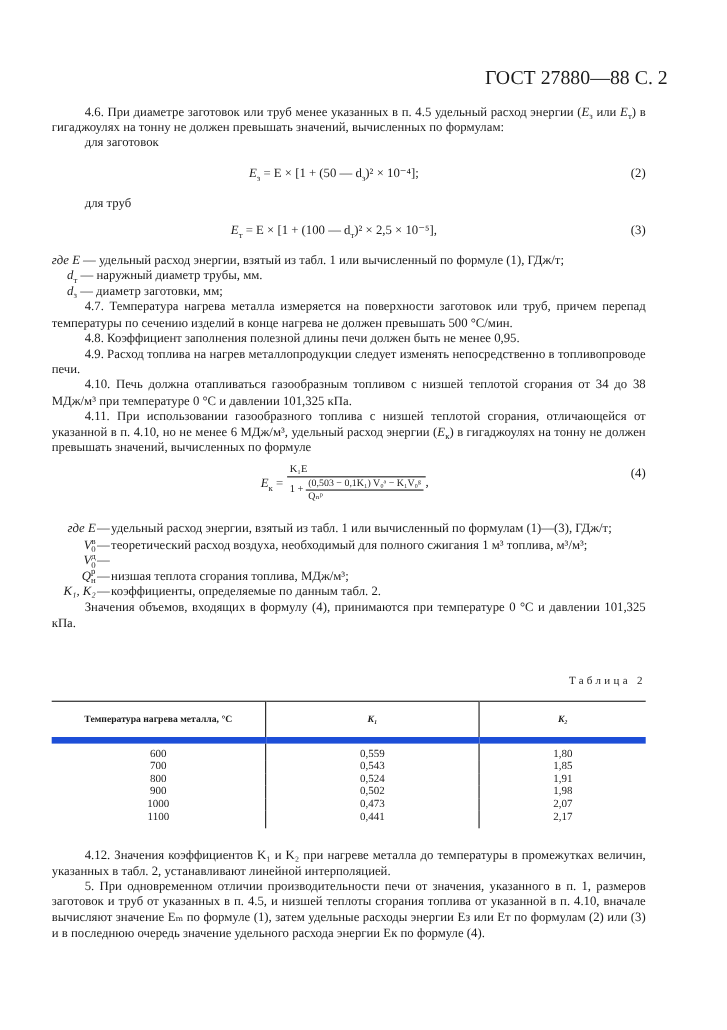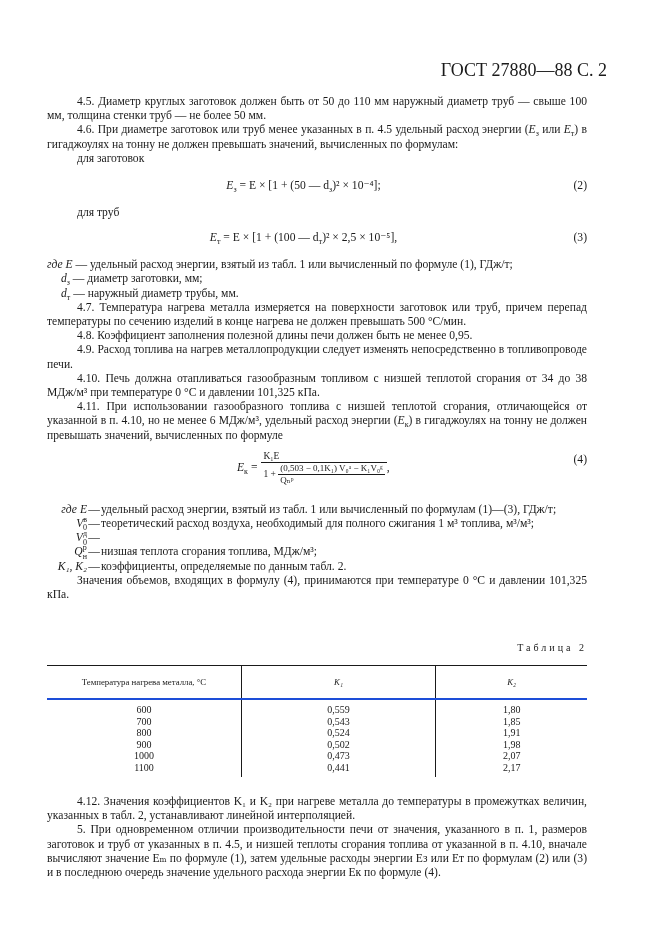--- a/index.html
+++ b/index.html
@@ -26,55 +26,54 @@
   .legend-dash { width: 14px; text-align: center; flex-shrink: 0; }
   .legend-text { flex: 1; }
   .frac { display: inline-block; vertical-align: middle; font-size: 9.5px; line-height: 11px; }
   .frac > span { display: block; padding: 0 2px; }
   .frac .num { border-bottom: 1px solid #1a1a1a; }
   .f4-row { position: relative; height: 54px; margin-top: 6px; }
   .f4 { position: absolute; left: 190px; top: 2px; font-size: 11.6px; }
   .f4 .lhs { display: inline-block; vertical-align: middle; margin-right: 4px; }
   .table-caption { text-align: right; letter-spacing: 3px; font-size: 10px; margin-top: 39px; margin-bottom: 10px; }
   table { width: 540px; border-collapse: collapse; font-size: 10px; line-height: 11.4px; }
-  th { font-weight: normal; height: 30px; border-top: 1.5px solid #1a1a1a; border-bottom: 2px solid #1d4ed8; font-size: 8.8px; }
+  th { font-weight: bold; height: 30px; border-top: 1.5px solid #1a1a1a; border-bottom: 6px solid #1d4ed8; font-size: 8.8px; }
   th + th, td + td { border-left: 1px solid #1a1a1a; }
   td { text-align: center; padding: 0; }
   tbody tr:first-child td { padding-top: 4px; }
   tbody tr:last-child td { padding-bottom: 4px; }
   .after-table { margin-top: 18px; }
 </style>
 </head>
 <body>
 
 <div class="page-header">ГОСТ 27880—88 С. 2</div>
 
 <div class="content">
 
-  <p class="indent">4.5. Диаметр круглых заготовок должен быть от 50 до 110 мм наружный диаметр труб — свыше 100 мм, толщина стенки труб — не более 50 мм.</p>
 
   <p class="indent"><span>4.6. При диаметре заготовок или  труб менее указанных в п.  4.5 удельный расход энергии (</span><i>E</i><sub>з</sub><span> или </span><i>E</i><sub>т</sub><span>) в гигаджоулях на тонну не должен превышать значений, вычисленных по формулам:</span></p>
   <p class="indent">для заготовок</p>
 
   <div class="formula-row" style="margin-top:6px;">
     <div class="formula"><i>E</i><sub>з</sub><span> = E × [1 + (50 — d</span><sub>з</sub><span>)² × 10⁻⁴];</span></div>
     <div class="formula-num">(2)</div>
   </div>
 
   <p class="indent" style="margin-top:6px;">для труб</p>
 
   <div class="formula-row" style="margin-top:4px;">
     <div class="formula"><i>E</i><sub>т</sub><span> = E × [1 + (100 — d</span><sub>т</sub><span>)² × 2,5 × 10⁻⁵],</span></div>
     <div class="formula-num">(3)</div>
   </div>
 
   <div style="margin-top:6px;">
     <p><i>где E</i> — <span>удельный расход энергии, взятый из табл. 1 или вычисленный по формуле (1), ГДж/т;</span></p>
+    <p class="sub-indent" style="padding-left:14px;"><i>d</i><sub>т</sub> — <span>наружный диаметр трубы, мм.</span></p>
     <p class="sub-indent" style="padding-left:14px;"><i>d</i><sub>з</sub> — <span>диаметр заготовки, мм;</span></p>
-    <p class="sub-indent" style="padding-left:14px;"><i>d</i><sub>т</sub> — <span>наружный диаметр трубы, мм.</span></p>
   </div>
 
   <p class="indent">4.7. Температура нагрева металла измеряется на поверхности заготовок или труб, причем перепад температуры по сечению изделий в конце нагрева не должен превышать 500 °С/мин.</p>
   <p class="indent">4.8. Коэффициент заполнения полезной длины печи должен быть не менее 0,95.</p>
   <p class="indent">4.9. Расход топлива на нагрев металлопродукции следует изменять непосредственно в топливопроводе печи.</p>
   <p class="indent">4.10. Печь должна отапливаться газообразным топливом с низшей теплотой сгорания от 34 до 38 МДж/м³ при температуре 0 °С и давлении 101,325 кПа.</p>
   <p class="indent"><span>4.11. При использовании газообразного топлива с низшей теплотой сгорания, отличающейся от указанной в п.  4.10, но не менее 6 МДж/м³, удельный расход энергии (</span><i>E</i><sub>к</sub><span>) в гигаджоулях на тонну не должен превышать значений, вычисленных по формуле</span></p>
 
   <div class="f4-row">
     <div class="f4">

